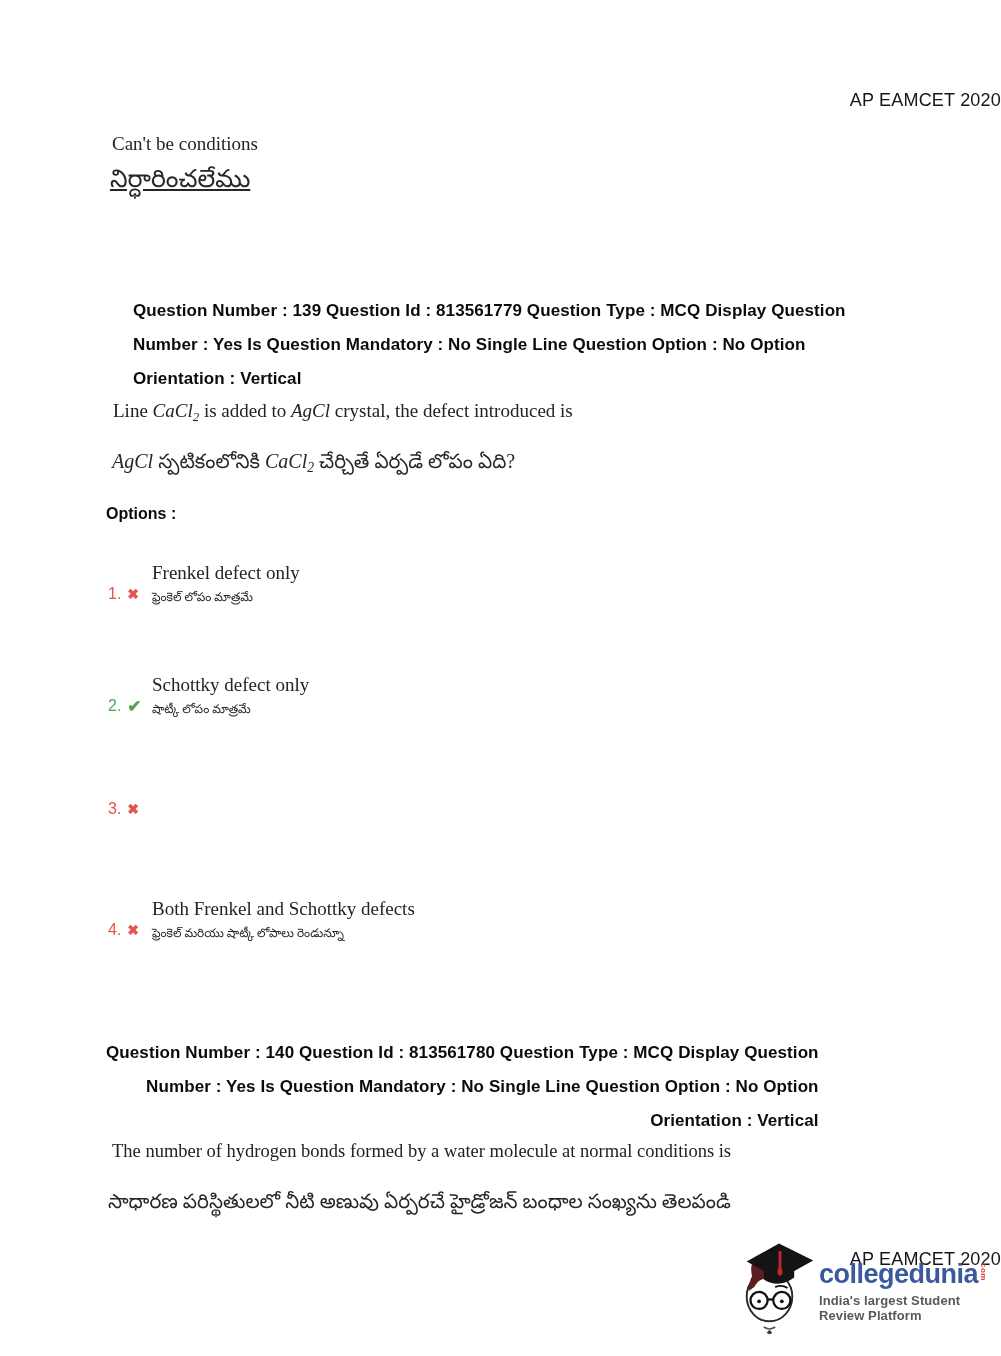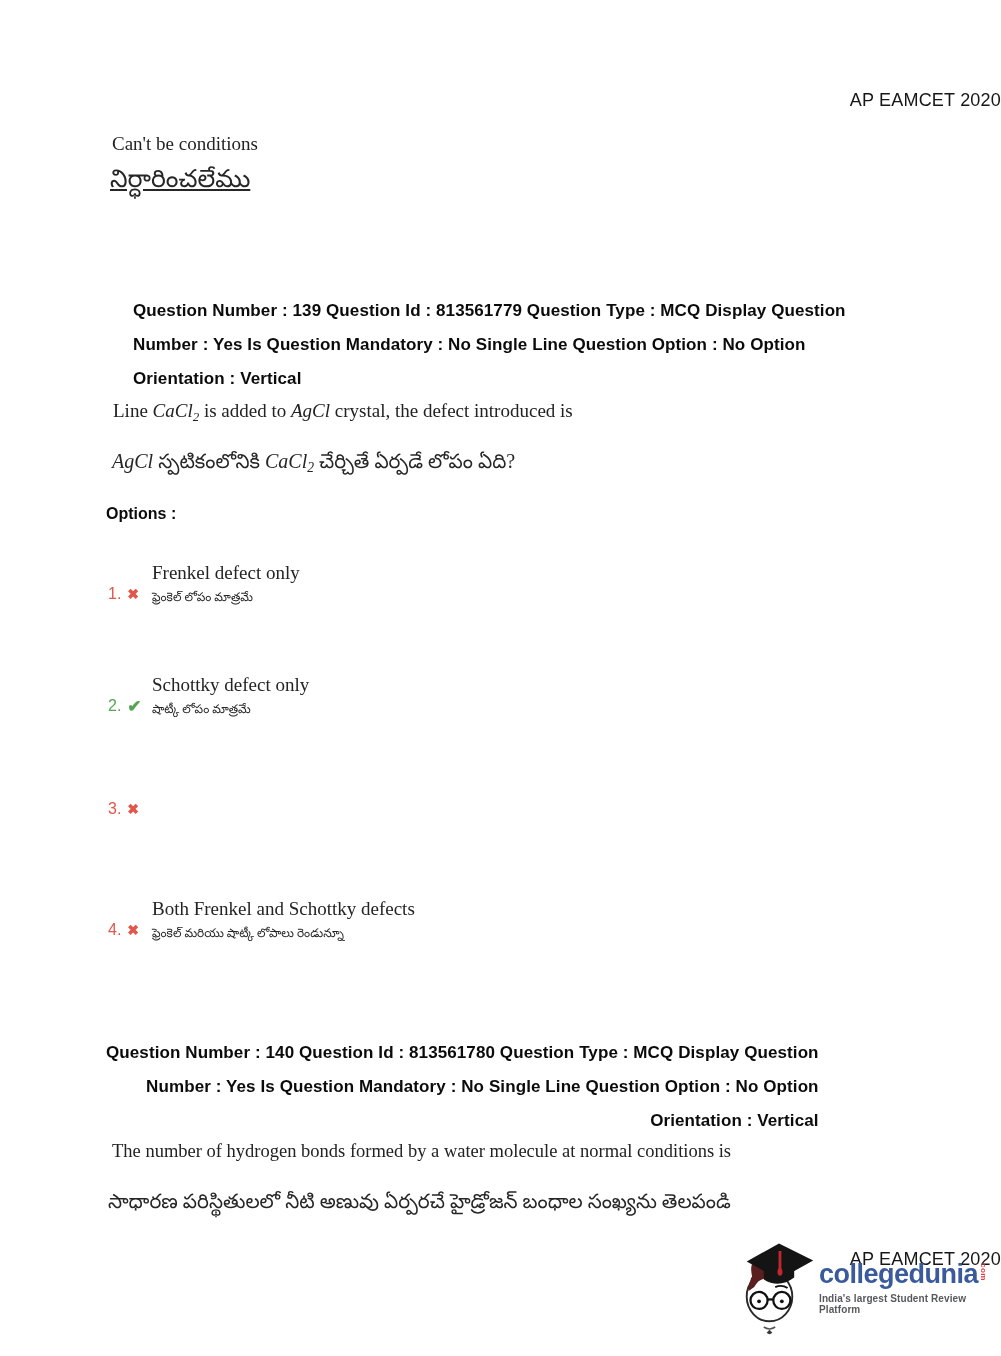--- a/index.html
+++ b/index.html
@@ -91,21 +91,21 @@
     font-size: 8px;
     color: #e03a3e;
     writing-mode: vertical-rl;
     margin-left: 1px;
     margin-top: 2px;
     letter-spacing: 0.5px;
   }
   .brand-tagline {
     font-family: "Liberation Sans", sans-serif;
     font-weight: 700;
-    font-size: 10px;
+    font-size: 13px;
     color: #58595b;
     margin-top: 5px;
     letter-spacing: 0.1px;
   }
 </style>
 </head>
 <body>
 
 <div id="page">
 

